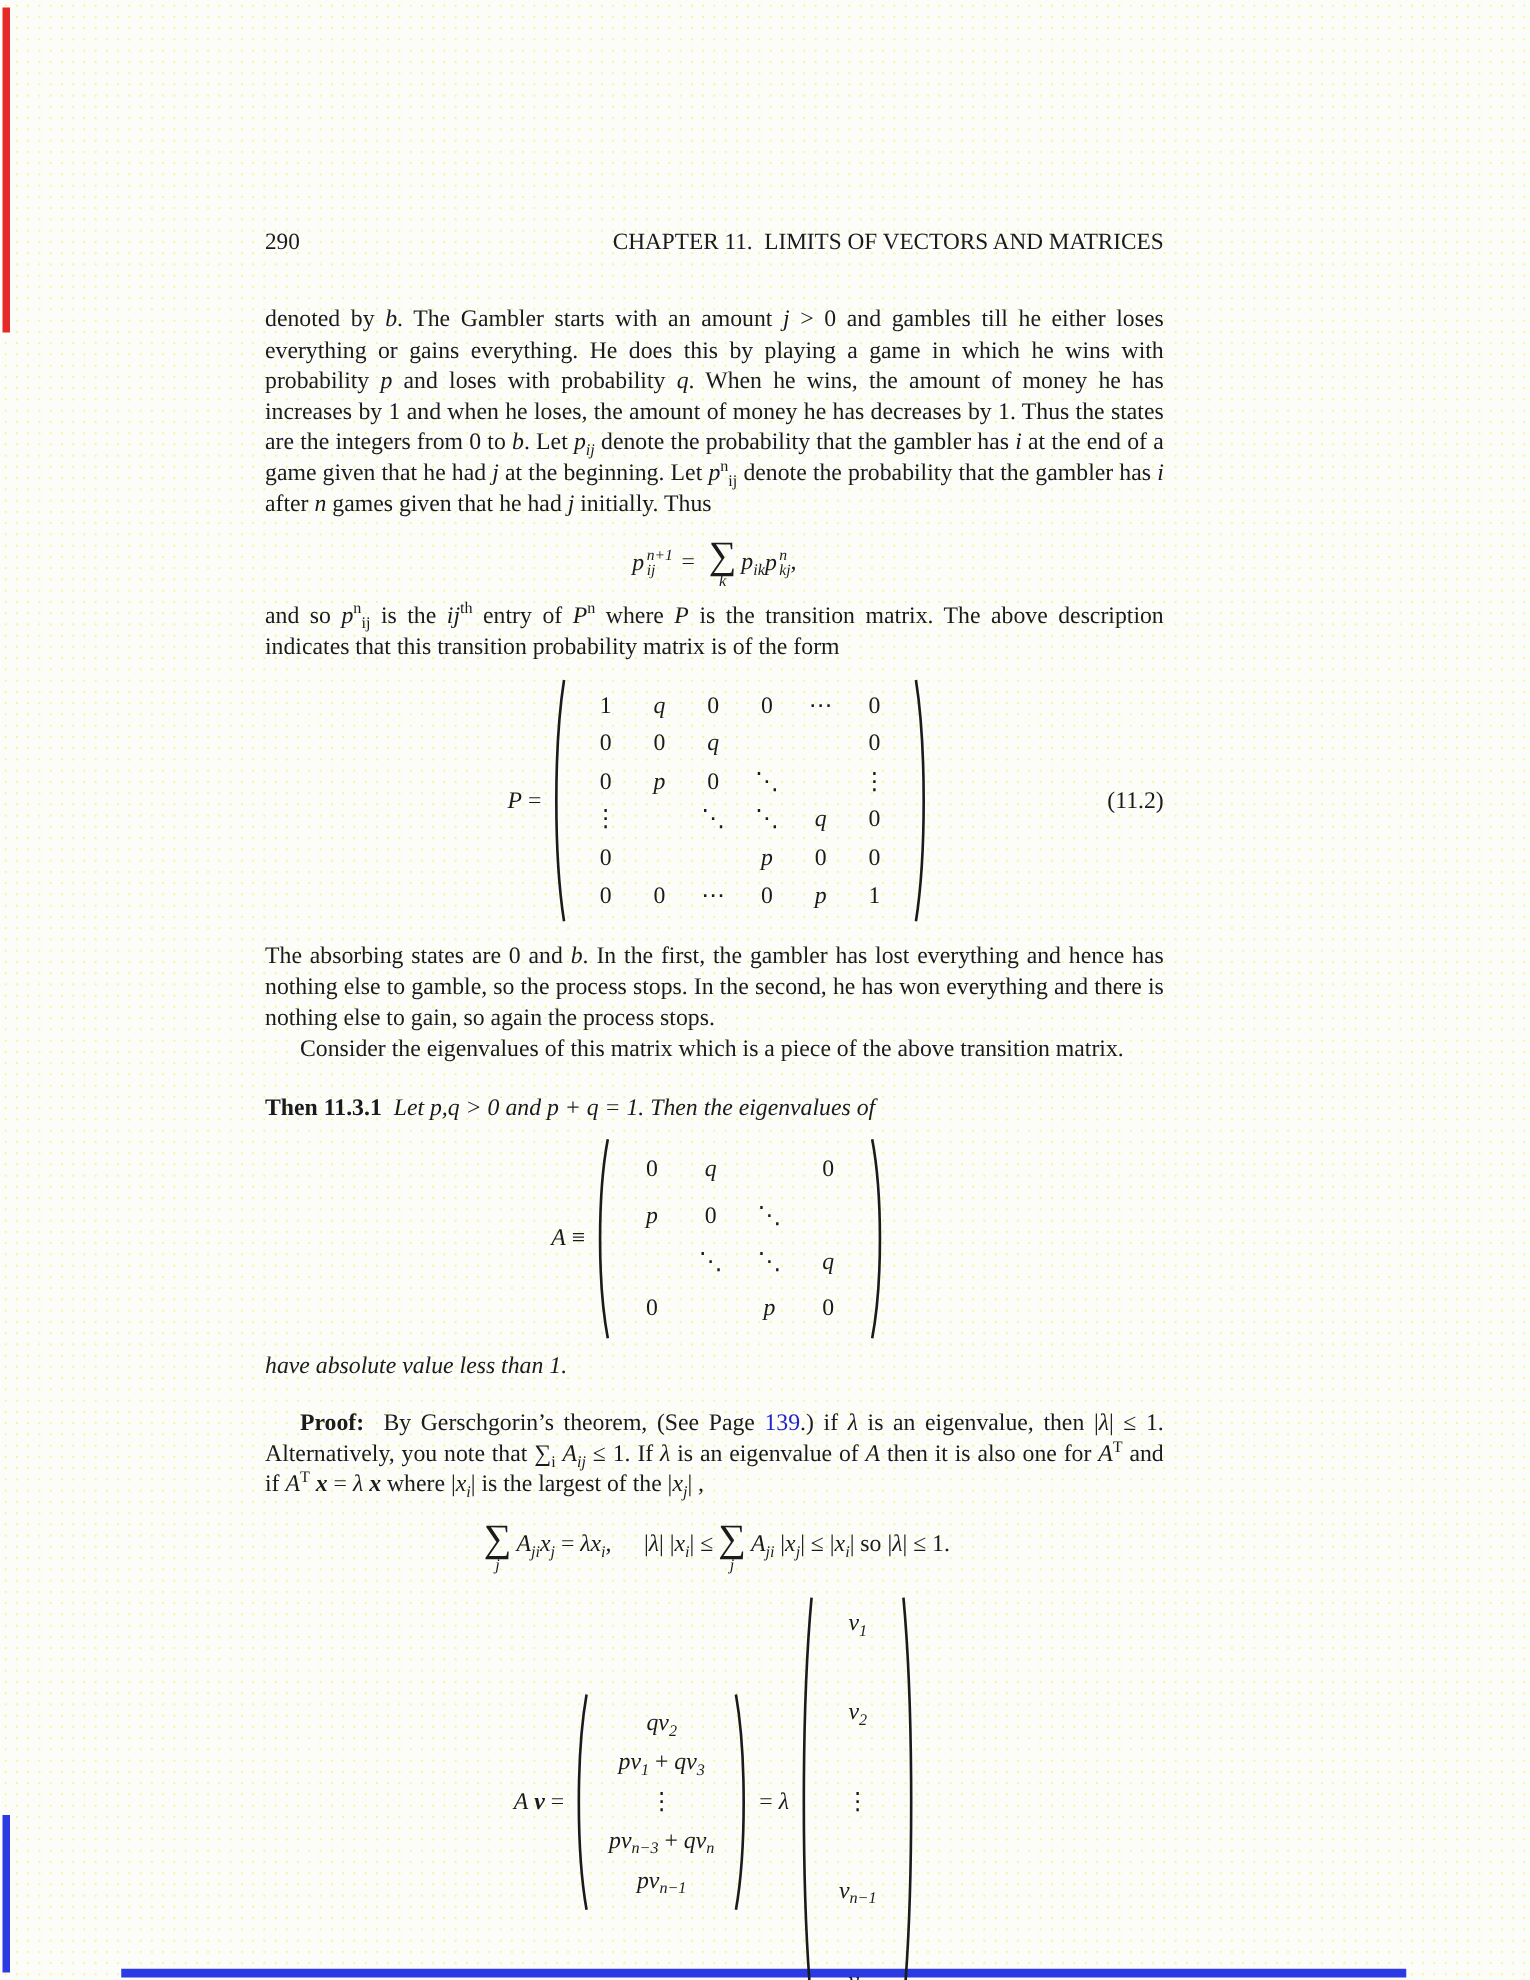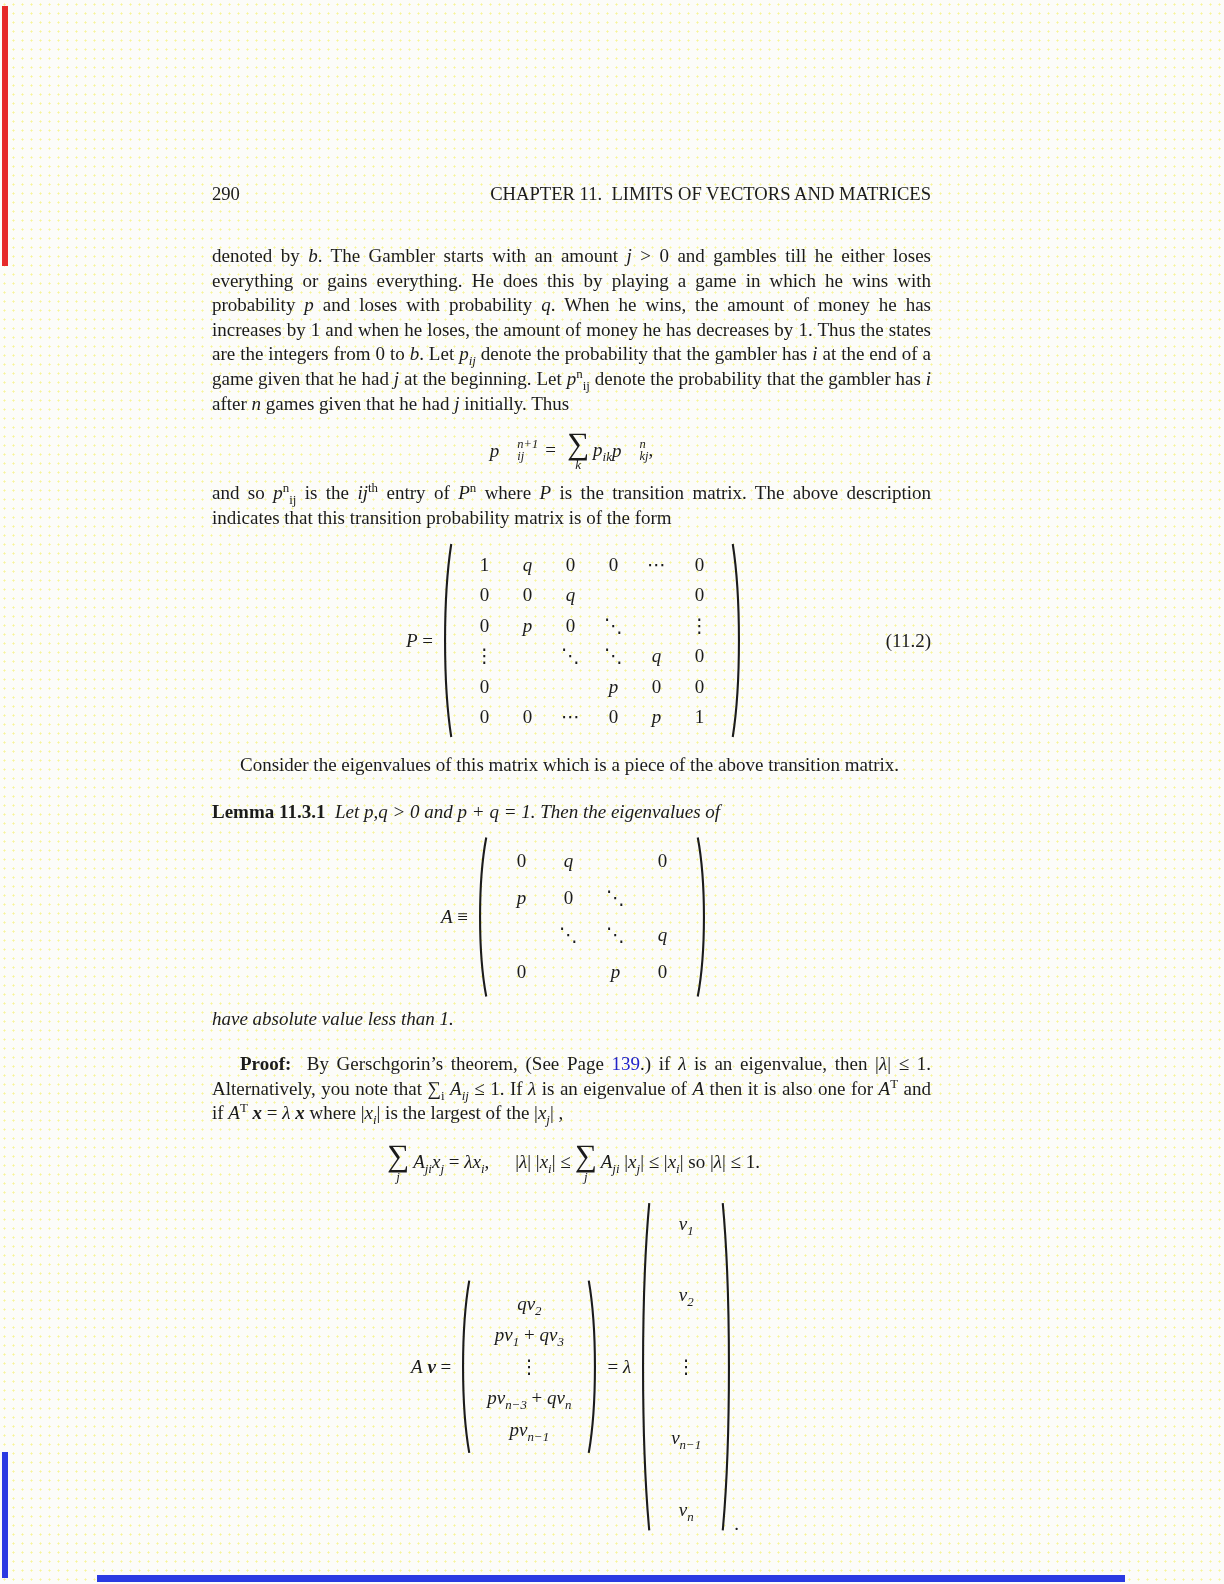--- a/index.html
+++ b/index.html
@@ -35,21 +35,21 @@
   .plink{color:#2323c8;}
 
   
   .deq{display:flex;justify-content:center;align-items:center;line-height:1.25;}
   .mrel{padding:0 7px;}
 
   
   .sstack{display:inline-flex;align-items:center;}
   .sstack .base{align-self:center;transform:translateY(1px);}
   .sstack .scr{display:inline-flex;flex-direction:column;align-items:flex-start;
-               margin-left:18px;}
+               margin-left:2px;}
   .sstack .scr span{font-size:12.5px;line-height:12px;font-style:italic;}
 
   
   .bigop{display:inline-flex;flex-direction:column;align-items:center;margin:0 4px;}
   .bigop .op{font-size:31px;line-height:30px;}
   .bigop .under{font-size:13px;line-height:11px;font-style:italic;}
 
   
   .mxwrap{display:flex;align-items:stretch;}
   .par{width:15px;display:flex;}
@@ -168,24 +168,25 @@
           </div>
         <span class="par">
           <svg viewBox="0 0 20 100" preserveAspectRatio="none">
               <path d="M5 1.5 C 16 28, 16 72, 5 98.5" fill="none" stroke="#1b1b1b" stroke-width="2.1" vector-effect="non-scaling-stroke"></path>
             </svg>
         </span>
       </div>
       <span class="eqtag">(11.2)</span>
     </div>
 
+    <p>The absorbing states are 0 and <i>b</i>.  In the first, the gambler has lost everything and hence has nothing else to gamble, so the process stops. In the second, he has won everything and there is nothing else to gain, so again the process stops.</p>
     <p class="ind b-p4">Consider the eigenvalues of this matrix which is a piece of the above transition matrix.</p>
 
     <p class="b-lemma">
-      <b>Lemma 11.3.1</b>&nbsp;
+      <b>Then 11.3.1</b>&nbsp;
       <i>Let p,q &gt; 0 and p + q = 1. Then the eigenvalues of</i>
     </p>
 
     <div class="deq b-mxA">
       <span class="mrel"><i>A</i> ≡</span>
       <div class="mxwrap">
         <span class="par">
           <svg viewBox="0 0 20 100" preserveAspectRatio="none">
               <path d="M15 1.5 C 4 28, 4 72, 15 98.5" fill="none" stroke="#1b1b1b" stroke-width="2.1" vector-effect="non-scaling-stroke"></path>
             </svg>

